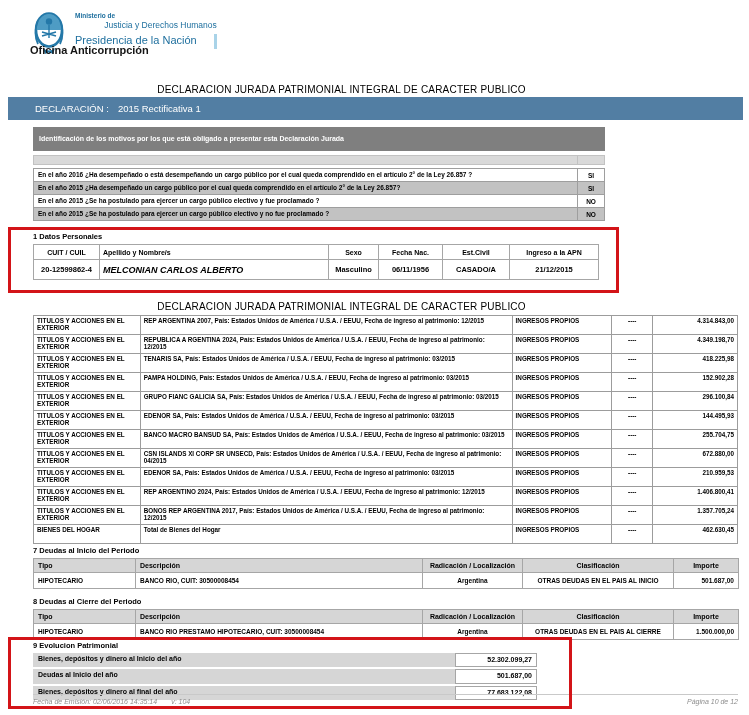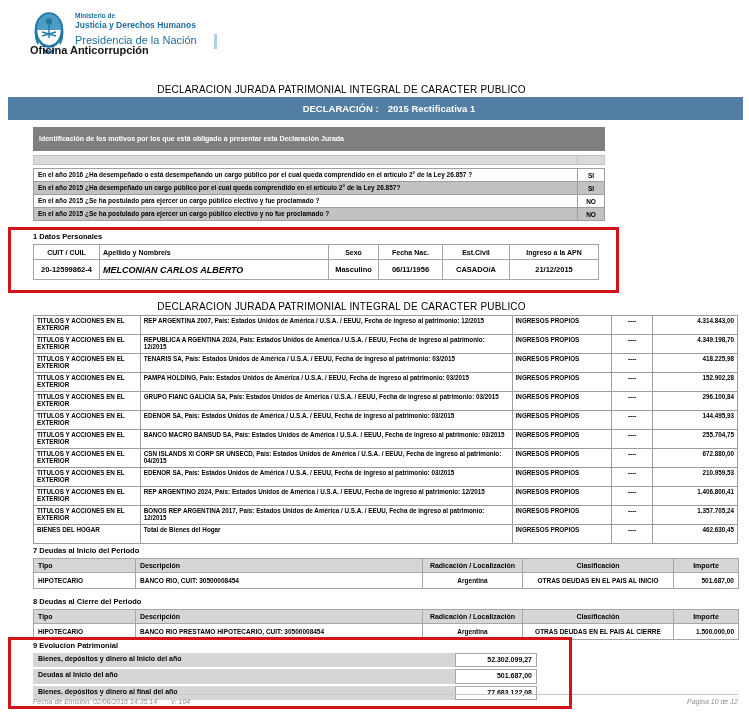--- a/index.html
+++ b/index.html
@@ -4,32 +4,32 @@
 <style>
   html,body{margin:0;padding:0;background:#fff;}
   #page{position:relative;width:749px;height:715px;background:#ffffff;overflow:hidden;
         font-family:"Liberation Sans","DejaVu Sans",sans-serif;color:#000;}
   .abs{position:absolute;}
 
   
   #logo-block{left:30px;top:8px;display:flex;align-items:flex-start;gap:7px;}
   .logo-text{color:#1e6f9e;}
   .lt1{font-size:6.5px;font-weight:bold;margin-top:4px;line-height:1.2;}
-  .lt2{font-size:8.5px;font-weight:bold;line-height:1.2;}
+  .lt2{font-size:8.5px;font-weight:normal;line-height:1.2;text-align:right;}
   .lt3{font-size:11px;margin-top:2px;line-height:1.15;display:inline-block;
        padding-right:17px;padding-bottom:2px;border-right:3px solid #a9d3e8;}
   #office-title{left:30px;top:44px;font-size:11px;font-weight:bold;color:#151515;}
 
   
   .doc-title{left:11px;width:661px;text-align:center;font-size:10px;font-weight:normal;letter-spacing:.2px;}
   #title1{top:84px;} #title2{top:301px;}
 
   
   #decl-bar{left:8px;top:97px;width:735px;height:23px;background:#527ea3;color:#fff;
-            font-size:9.5px;font-weight:bold;line-height:23px;padding-left:27px;box-sizing:border-box;text-align:center;}
+            font-size:9.5px;font-weight:normal;line-height:23px;padding-left:27px;box-sizing:border-box;}
   #decl-bar .v{margin-left:9px;}
 
   
   #motives{left:33px;top:127px;width:572px;}
   .m-header{height:24px;background:#7f7f7f;color:#fff;font-size:7px;font-weight:bold;
             line-height:24px;padding:0 6px;}
   .m-blank{height:10px;background:#d9d9d9;border:1px solid #c2c2c2;margin-top:4px;
            margin-bottom:3px;display:flex;box-sizing:border-box;}
   .m-blank .sp{flex:1;} .m-blank .ac{width:26px;border-left:1px solid #c2c2c2;}
   .m-row{display:flex;border:1px solid #9e9e9e;border-top:none;min-height:12px;align-items:stretch;}

